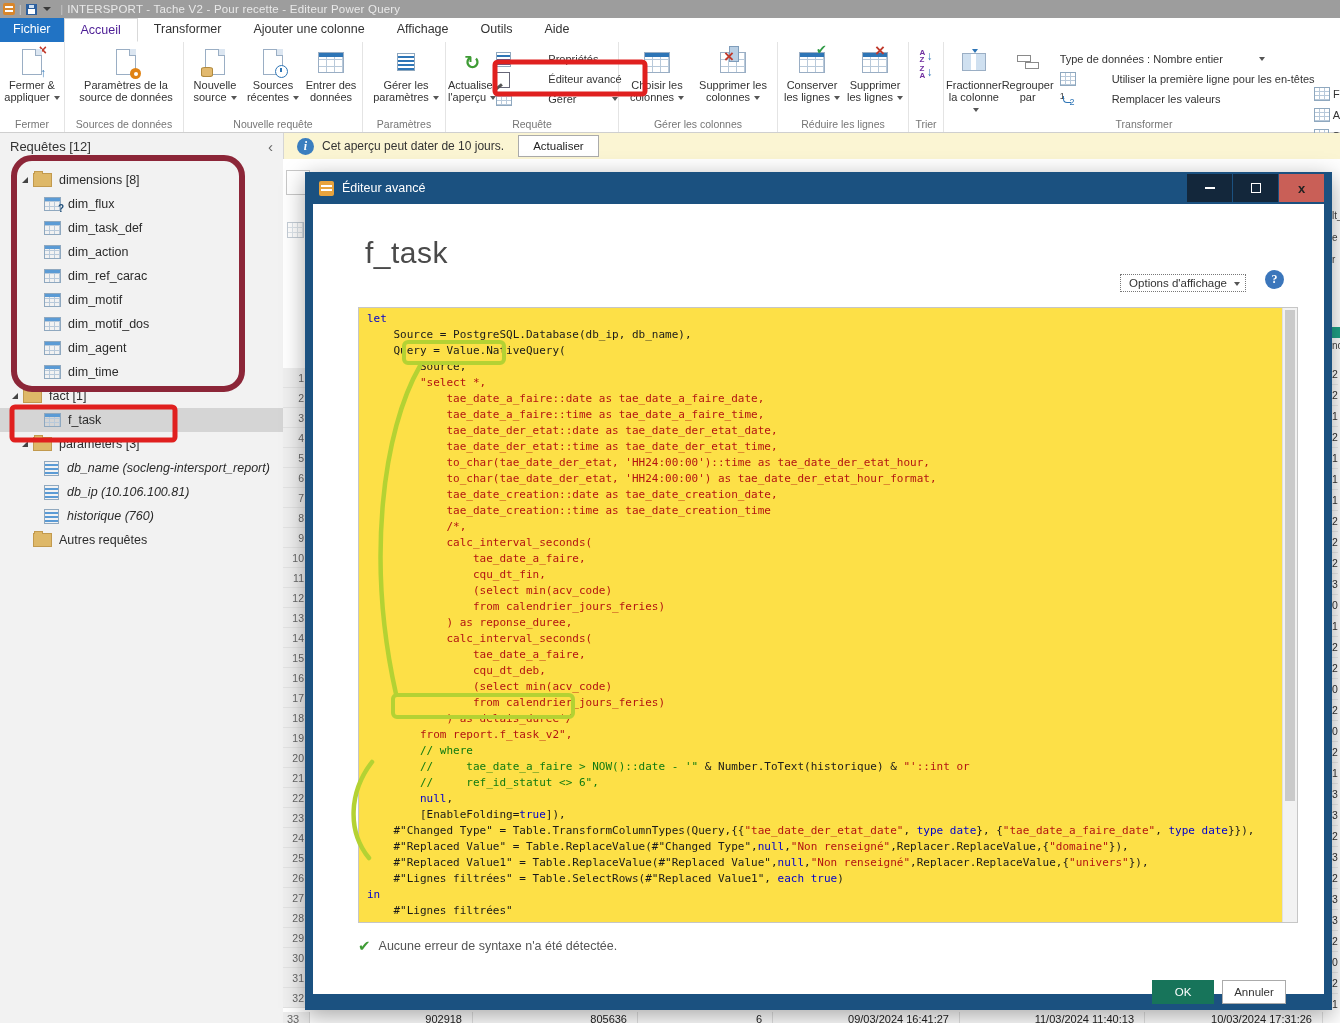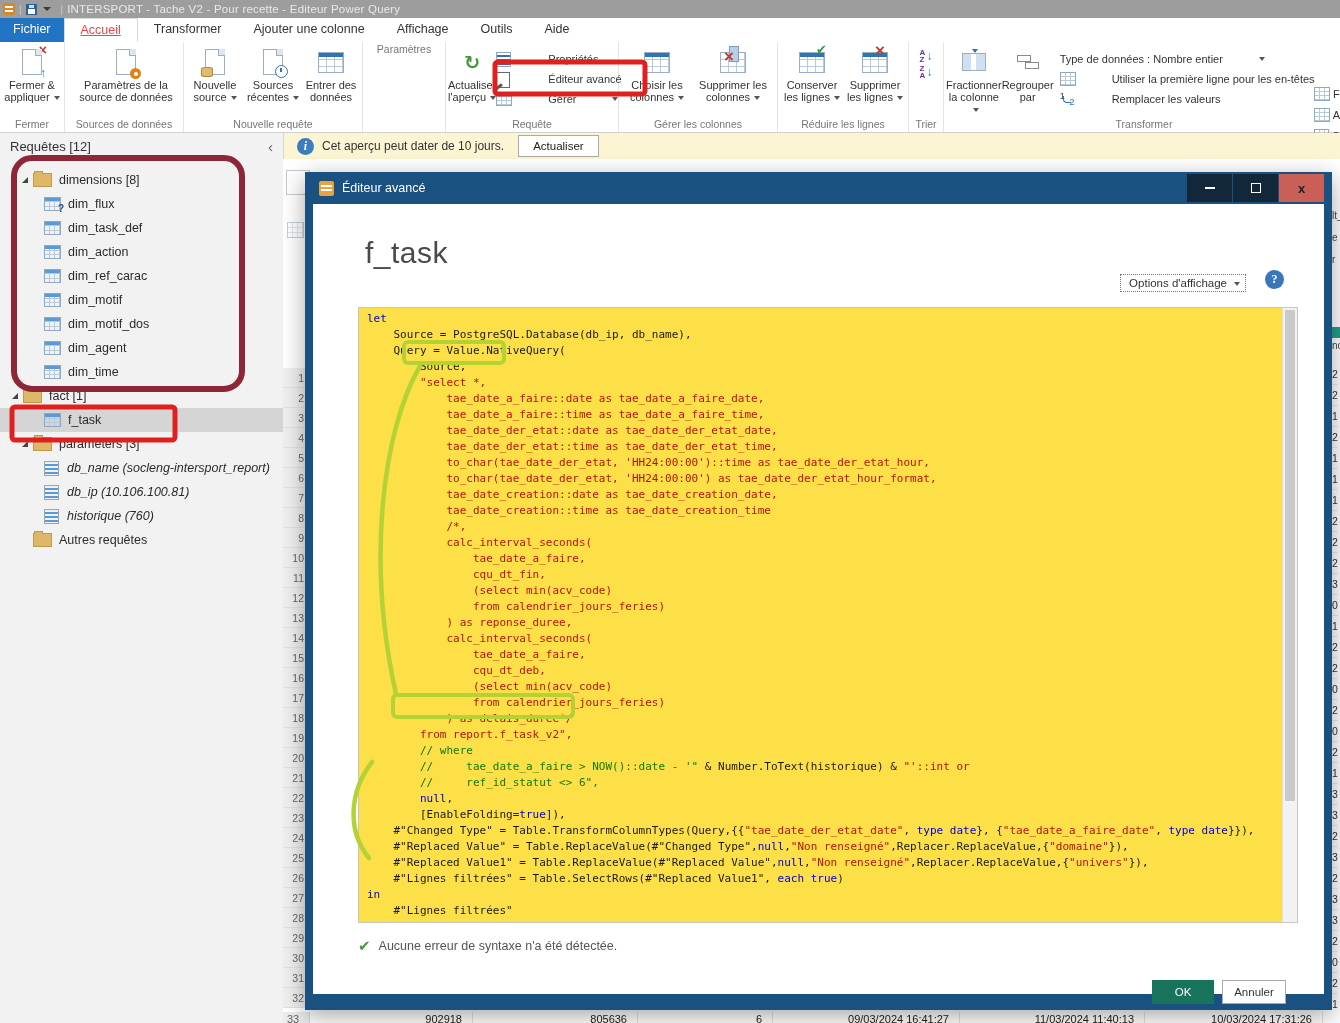--- a/index.html
+++ b/index.html
@@ -12,21 +12,21 @@
   .tb-sep{color:#c9c9c9;font-size:10px;margin:0 4px;}
   .save-ico{width:11px;height:11px;background:#2c5f9e;position:relative;}
   .save-ico:after{content:"";position:absolute;left:2px;bottom:1px;width:7px;height:5px;background:#fff;}
   .save-ico:before{content:"";position:absolute;left:3px;top:1px;width:5px;height:3px;background:#cfe0f2;}
   .tb-caret{width:0;height:0;border-left:4px solid transparent;border-right:4px solid transparent;border-top:4px solid #3a3a3a;margin:0 6px;}
   .tb-title{color:#e9e9e9;font-size:11.5px;letter-spacing:.2px;}
   
   .tabs{position:absolute;left:0;top:18px;width:1340px;height:24px;background:#fff;border-bottom:1px solid #d9d9d9;display:flex;font-size:12.5px;}
   .tab{padding:0 16px;line-height:23px;color:#333;}
   .tab.file{background:#2173c4;color:#fff;padding:0 13px;}
-  .tab.active{border:1px solid #d9d9d9;border-bottom:1px solid #fff;color:#ef4444;text-decoration:underline;}
+  .tab.active{border:1px solid #d9d9d9;border-bottom:1px solid #fff;color:#4c1d95;}
   
   .ribbon{position:absolute;left:0;top:42px;width:1340px;height:90px;background:#fff;border-bottom:1px solid #cfcfcf;display:flex;}
   .rgroup{border-right:1px solid #e4e4e4;display:flex;flex-direction:column;flex:none;}
   .gbody{flex:1;display:flex;align-items:flex-start;padding:3px 2px 0 2px;}
   .glabel{height:15px;line-height:14px;font-size:10.5px;color:#767676;text-align:center;white-space:nowrap;}
   .bigbtn{width:60px;display:flex;flex-direction:column;align-items:center;text-align:center;font-size:11px;line-height:12px;color:#333;padding-top:2px;}
   .bigbtn .ic{height:30px;display:flex;align-items:center;justify-content:center;margin-bottom:2px;}
   .smallcol{display:flex;flex-direction:column;justify-content:flex-start;padding-top:4px;}
   .smallbtn{display:flex;align-items:center;height:20px;font-size:11px;color:#333;white-space:nowrap;gap:32px;}
   .smallbtn .sic{width:16px;height:14px;margin-right:4px;flex:none;}
@@ -218,20 +218,28 @@
         <div class="bigbtn">
           <div class="ic">
               <div class="i-table"></div>
             </div>
           <div><span>Entrer des données</span></div>
         </div>
       </div>
       <div class="glabel">Nouvelle requête</div>
     </div>
     <div class="rgroup" style="width:82px">
+      <div class="gbody" style="justify-content:center;width:100%">
+        <div class="bigbtn" style="width:74px">
+          <div class="ic">
+              <div class="i-props" style="width:16px;height:16px"></div>
+            </div>
+          <div><span>Gérer les paramètres</span><span class="caret"></span></div>
+        </div>
+      </div>
       <div class="glabel">Paramètres</div>
     </div>
     <div class="rgroup" style="width:172px">
       <div class="gbody">
         <div class="bigbtn">
           <div class="ic">
               <span class="i-refresh">↻</span>
             </div>
           <div><span>Actualiser l'aperçu</span><span class="caret"></span></div>
         </div>

